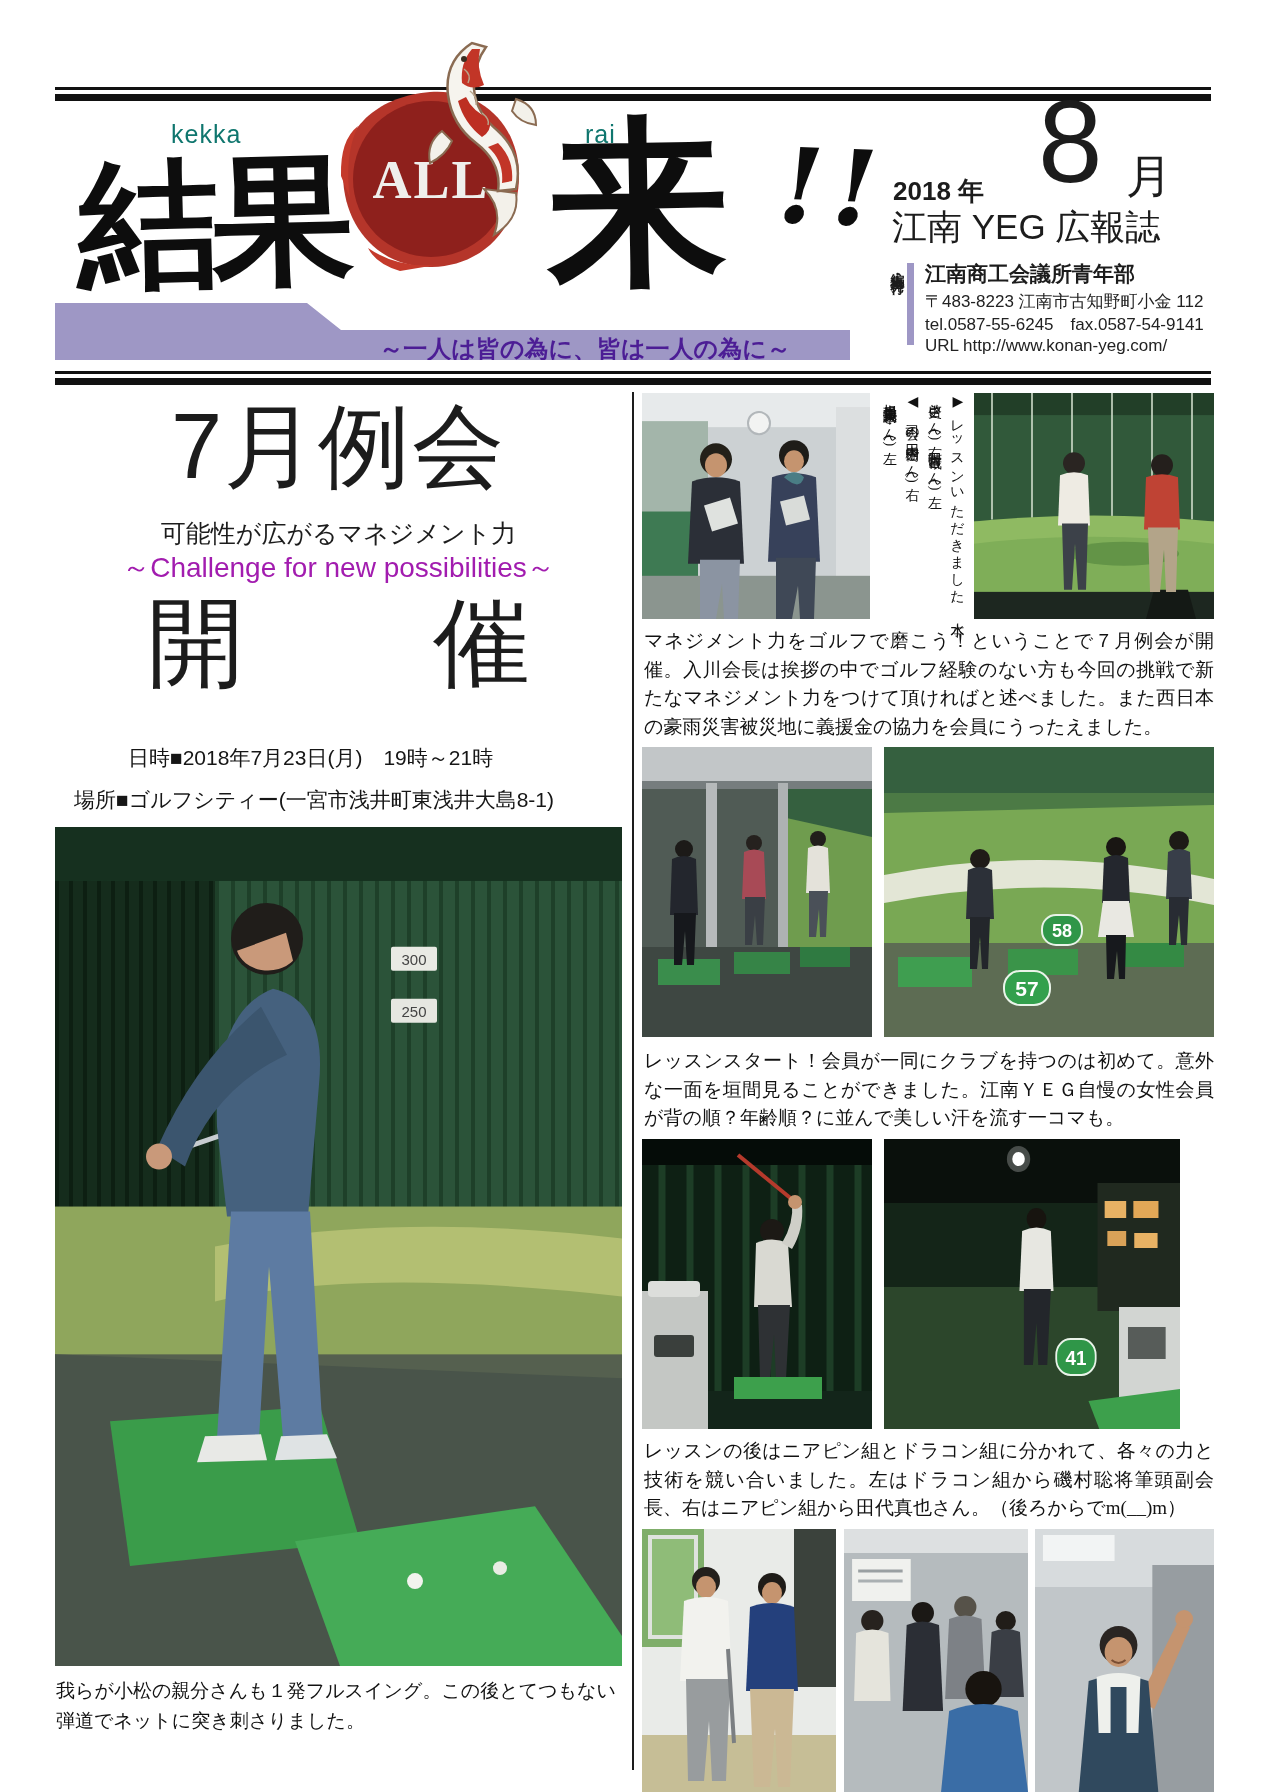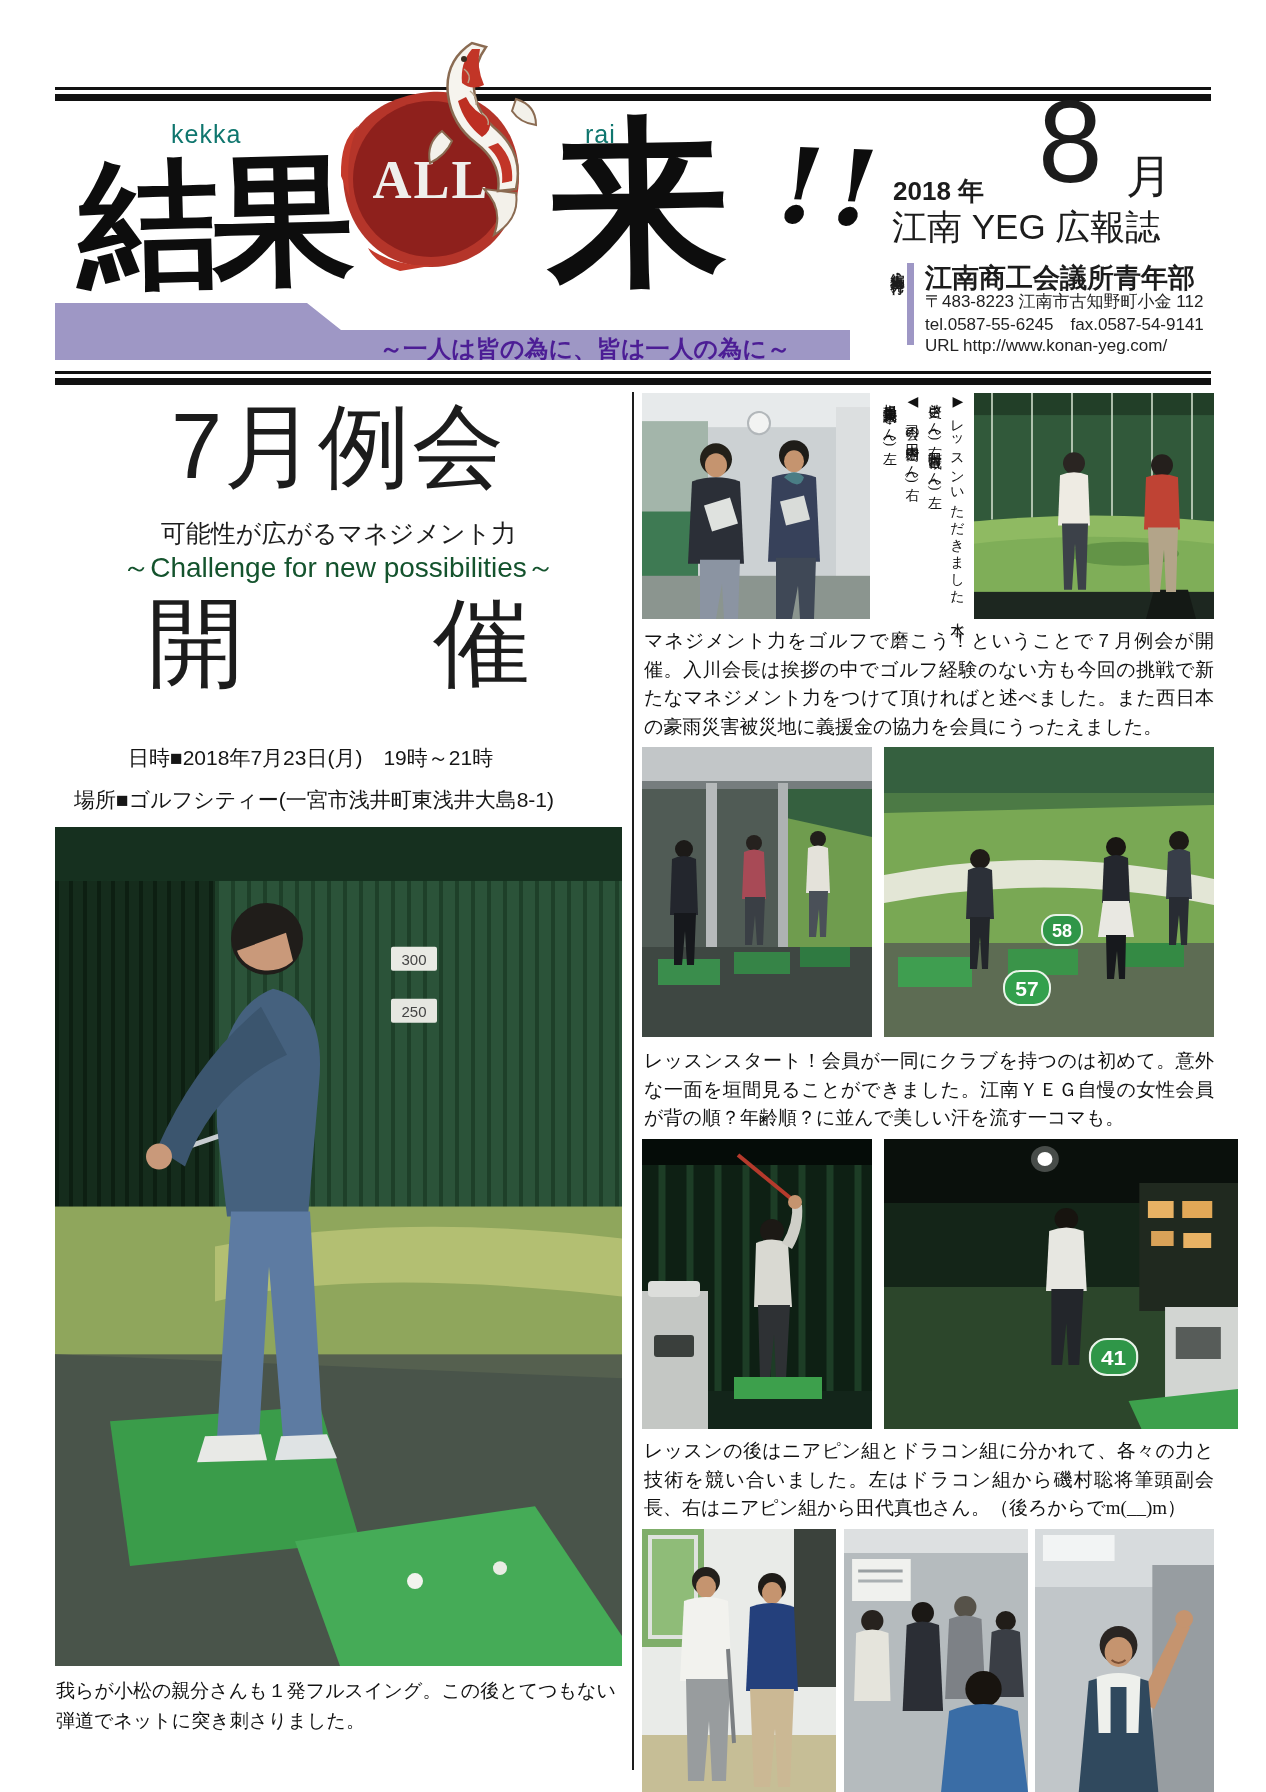--- a/index.html
+++ b/index.html
@@ -12,31 +12,31 @@
   .brush{position:absolute;font-family:"DejaVu Serif","Liberation Serif",serif;font-weight:900;color:#0d0d0d;line-height:1;}
   .title-left{left:78px;top:150px;font-size:142px;letter-spacing:-8px;transform:rotate(-1.5deg);}
   .title-right{left:548px;top:112px;font-size:180px;transform:rotate(-1deg);}
   .title-bang{left:778px;top:136px;font-size:104px;font-style:italic;letter-spacing:8px;transform:rotate(2deg);}
   .year{left:893px;top:174px;font-size:26px;font-weight:600;position:absolute;}
   .month-num{left:1038px;top:84px;font-size:116px;font-weight:300;position:absolute;line-height:1;}
   .month-unit{left:1126px;top:146px;font-size:46px;position:absolute;}
   .publication{left:892px;top:204px;font-size:35px;position:absolute;letter-spacing:0px;}
   .edit-vert{left:889px;top:262px;position:absolute;writing-mode:vertical-rl;font-size:14px;font-weight:700;height:86px;letter-spacing:2px;}
   .pub-bar{left:907px;top:263px;width:7px;height:82px;position:absolute;}
-  .pub-name{left:925px;top:260px;font-size:27px;font-weight:700;position:absolute;}
+  .pub-name{left:925px;top:260px;font-size:21px;font-weight:700;position:absolute;}
   .pub-line{position:absolute;left:925px;font-size:17px;color:#222;}
   
   .banner{left:55px;top:303px;width:795px;height:57px;position:absolute;
           clip-path:polygon(0 0,252px 0,286px 27px,795px 27px,795px 57px,0 57px);}
   .slogan{position:absolute;left:48px;top:5px;font-size:39px;font-weight:700;color:#fff;letter-spacing:6px;}
   .motto{position:absolute;left:300px;top:30px;width:460px;text-align:center;font-size:24px;font-weight:700;color:#4c1d95;}
   
   .article-title{left:55px;top:398px;width:567px;text-align:center;font-size:92px;font-weight:400;letter-spacing:2px;position:absolute;line-height:1.05;}
   .subtitle-jp{left:55px;top:517px;width:567px;text-align:center;font-size:25px;position:absolute;}
-  .subtitle-en{left:55px;top:549px;width:567px;text-align:center;font-size:28px;position:absolute;color:#14532d;}
+  .subtitle-en{left:55px;top:549px;width:567px;text-align:center;font-size:28px;position:absolute;color:#a21caf;}
   .kaisai{left:55px;top:592px;width:567px;position:absolute;display:flex;justify-content:space-between;
           box-sizing:border-box;padding:0 92px;font-size:97px;font-weight:400;line-height:1.05;}
   .meta{position:absolute;font-size:21px;color:#161616;}
   .photo{position:absolute;overflow:hidden;}
   .photo svg{display:block;width:100%;height:100%;}
   .cap{position:absolute;font-family:"Liberation Serif","DejaVu Serif",serif;font-size:19px;line-height:30px;color:#111;text-align:justify;}
   
   .vcap{position:absolute;writing-mode:vertical-rl;font-family:"Liberation Serif","DejaVu Serif",serif;
         font-size:14px;line-height:22.5px;letter-spacing:1px;color:#111;height:226px;}
   .para{position:absolute;width:570px;font-family:"Liberation Serif","DejaVu Serif",serif;
@@ -293,21 +293,21 @@
       <path d="M140 104 Q152 84 150 64 L160 66 Q162 90 150 110 Z" fill="#cfcfc8"></path>
       <circle cx="153" cy="63" r="7" fill="#c5946f"></circle>
       <path d="M116 166 L148 166 L144 240 L134 240 L132 196 L128 240 L118 240 Z" fill="#2e3134"></path>
       <rect x="92" y="238" width="88" height="22" fill="#3da04c"></rect>
       <rect x="0" y="152" width="66" height="138" fill="#c4c7c4"></rect>
       <rect x="6" y="142" width="52" height="16" rx="4" fill="#dcdedb"></rect>
       <rect x="12" y="196" width="40" height="22" rx="3" fill="#3a3f3c"></rect>
     </svg>
   </div>
 
-  <div class="photo" style="left:884px;top:1139px;width:354px;height:290px;">
+  <div class="photo" style="left:884px;top:1139px;width:296px;height:290px;">
     <svg viewBox="0 0 330 290" preserveAspectRatio="none">
       <rect width="330" height="290" fill="#0a100c"></rect>
       <rect y="64" width="240" height="90" fill="#142518"></rect>
       <rect y="148" width="330" height="142" fill="#2c462b"></rect>
       <rect x="238" y="44" width="92" height="128" fill="#20291f"></rect>
       <rect x="246" y="62" width="24" height="17" fill="#e8b264"></rect>
       <rect x="278" y="62" width="28" height="17" fill="#e2a857"></rect>
       <rect x="249" y="92" width="21" height="15" fill="#d9a258"></rect>
       <rect x="279" y="94" width="26" height="15" fill="#e8b264"></rect>
       <circle cx="150" cy="20" r="7" fill="#ffffff"></circle>

